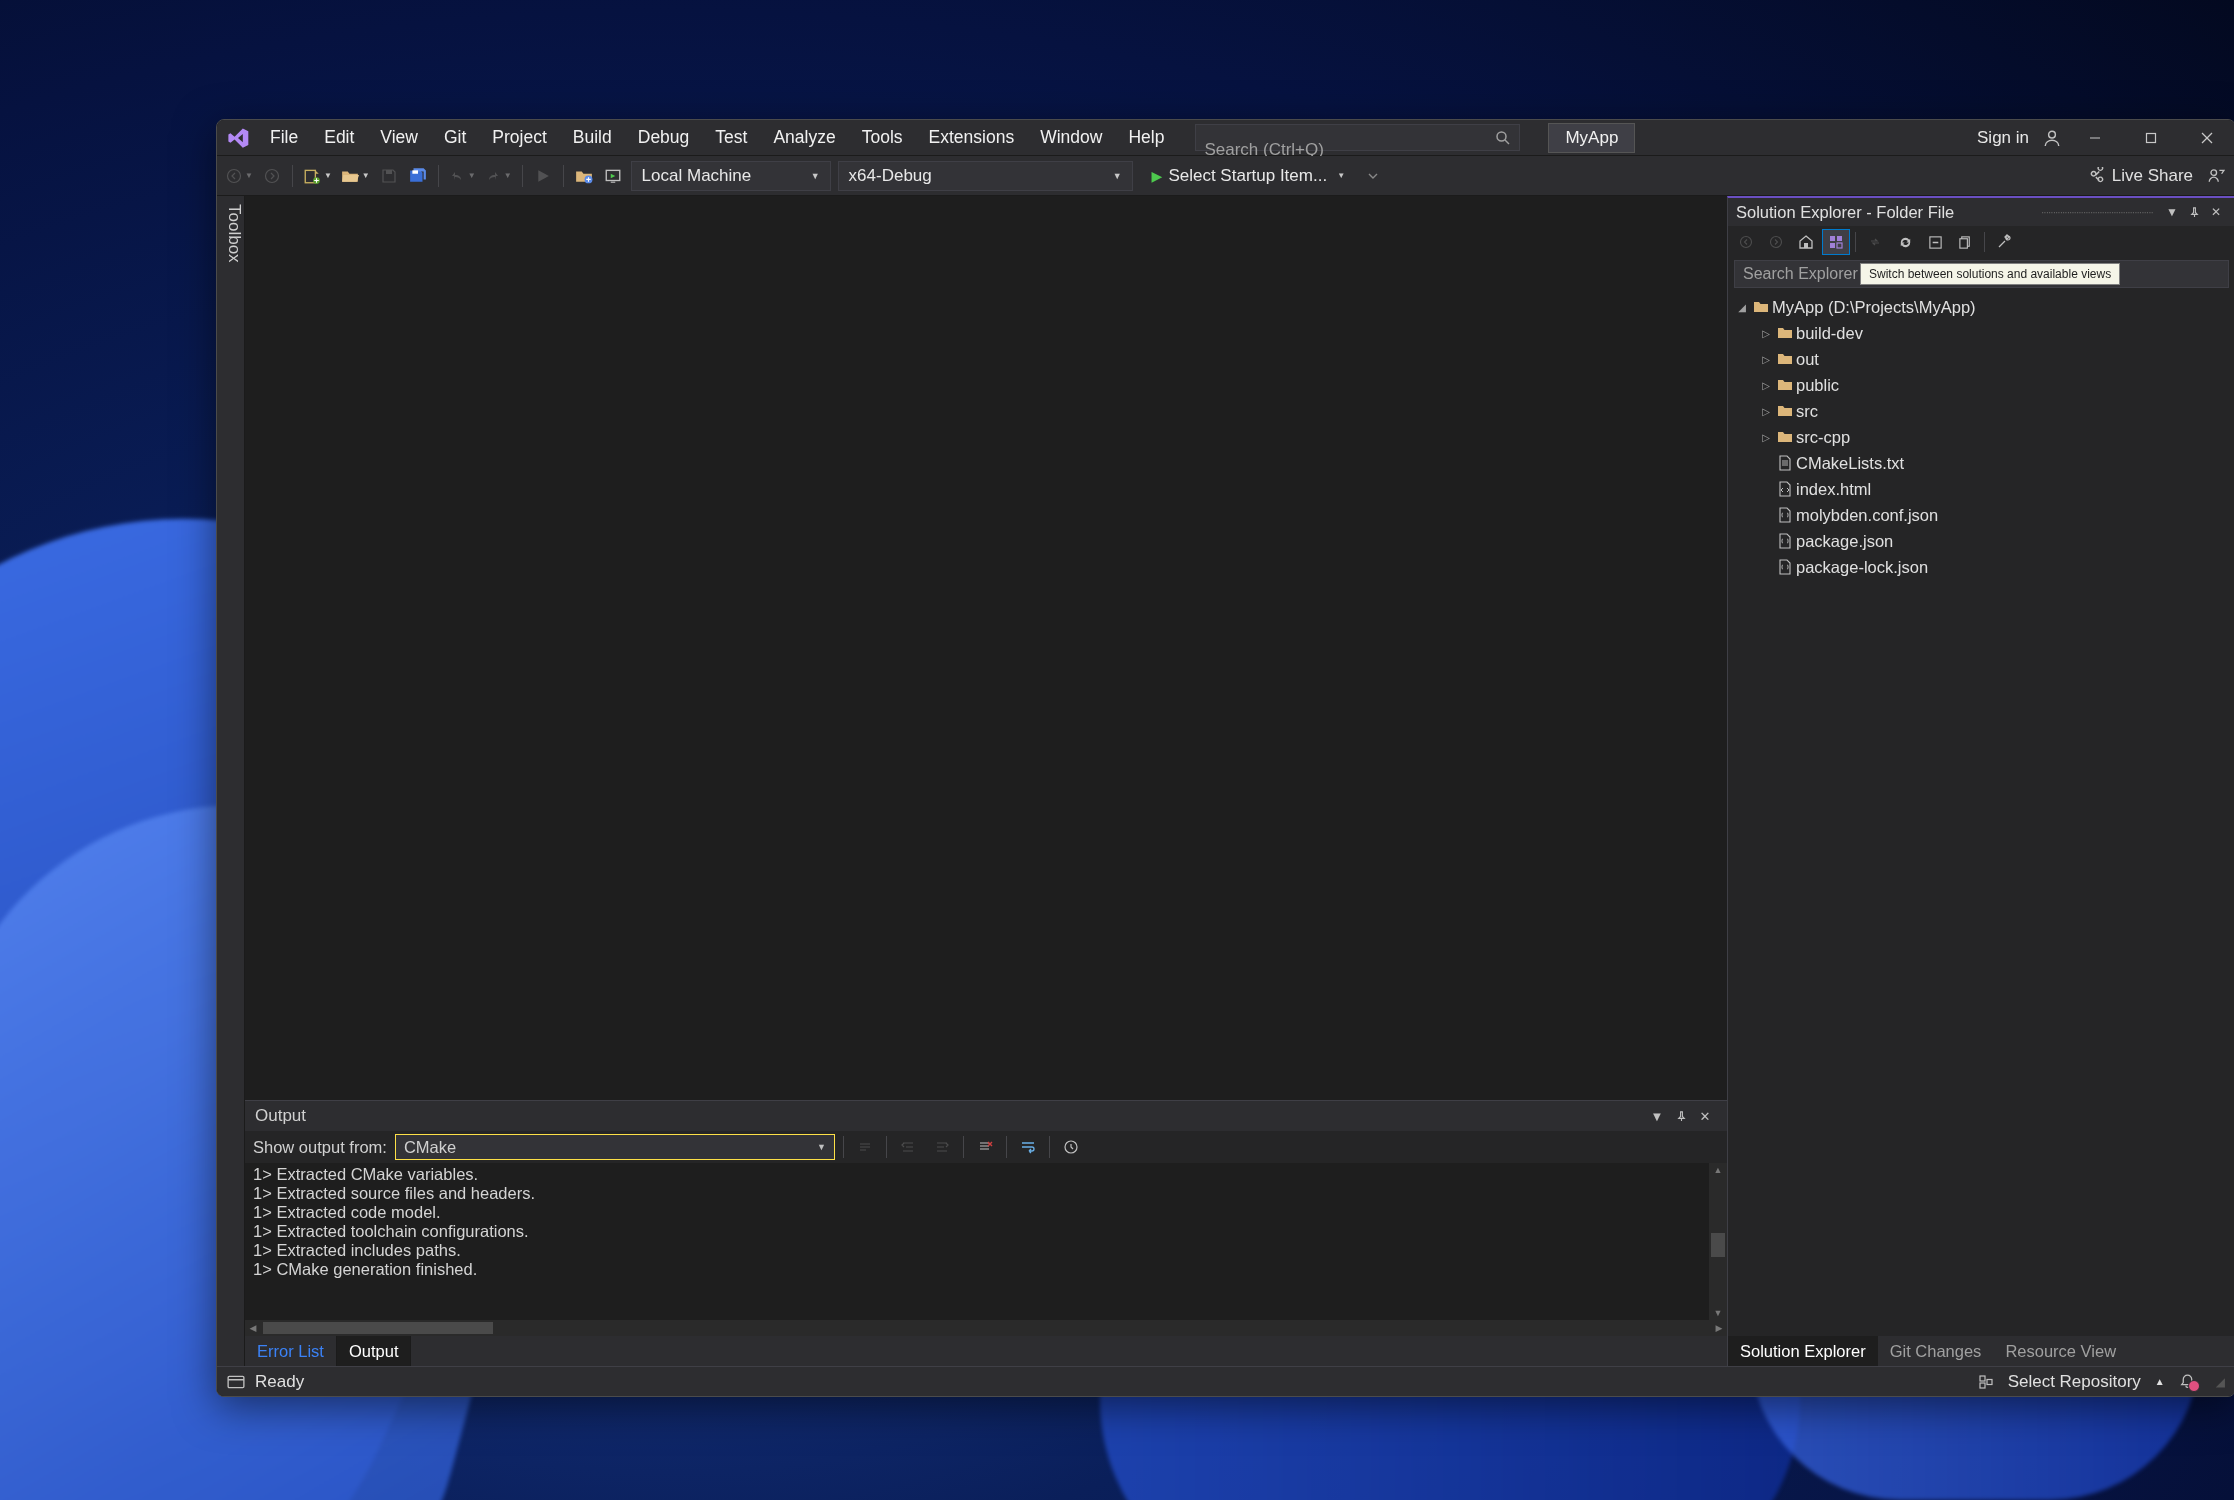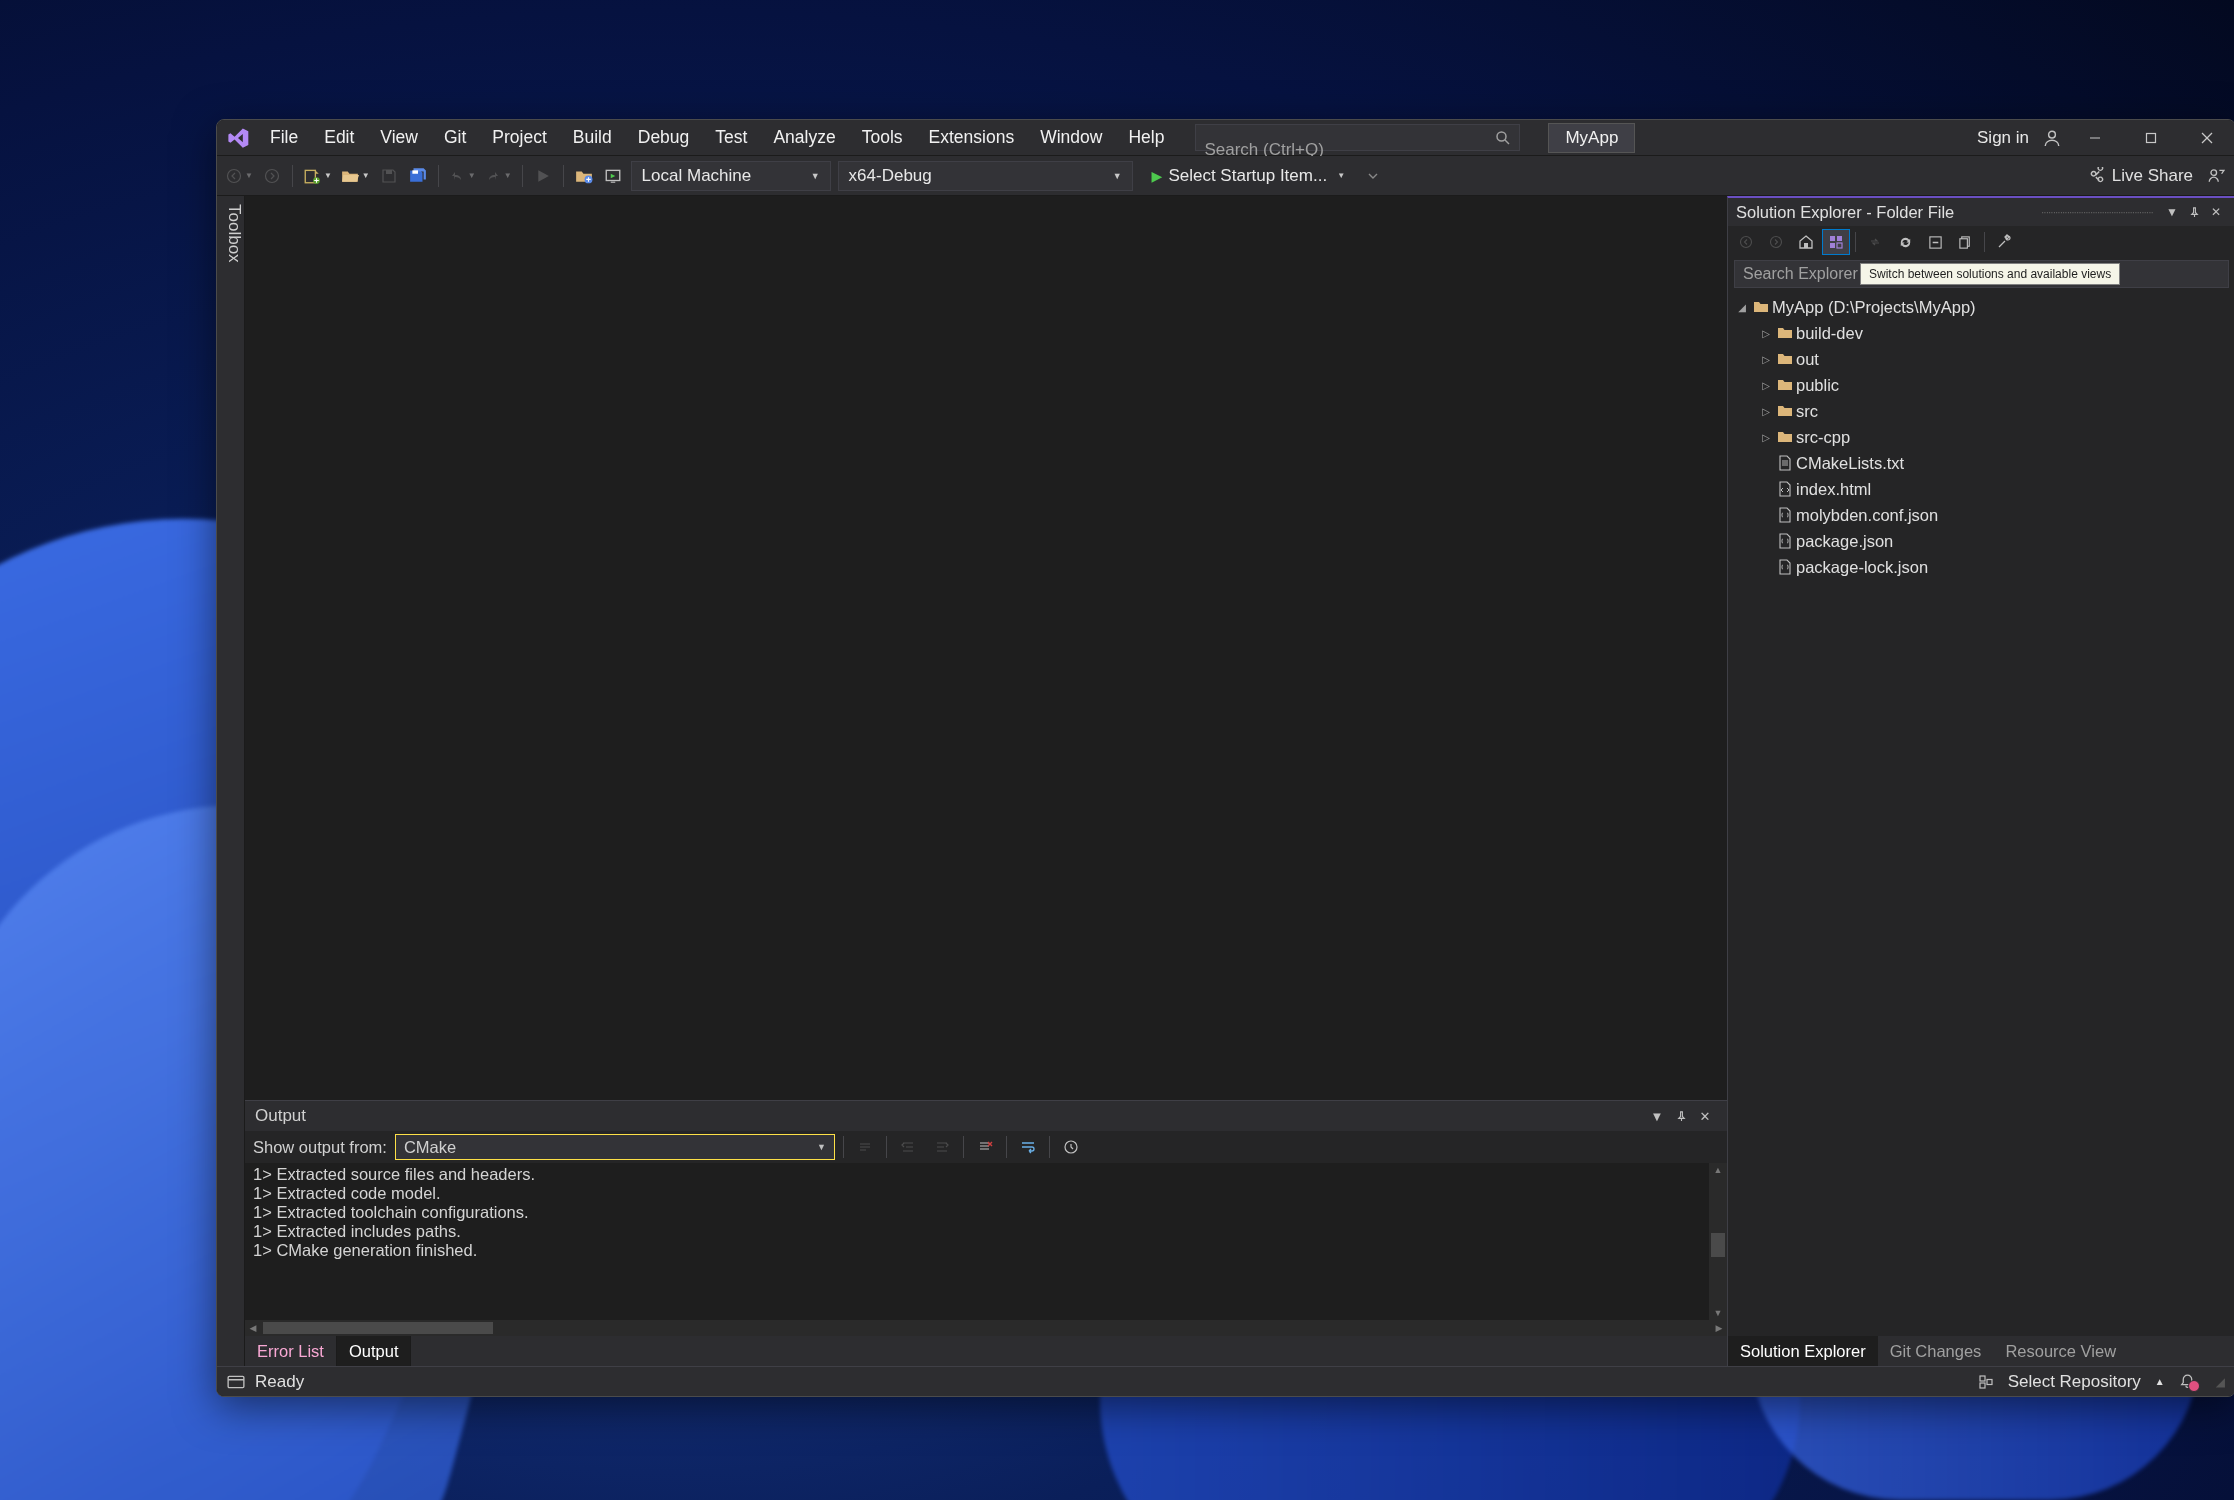--- a/index.html
+++ b/index.html
@@ -226,21 +226,21 @@
   .output-tabs {
     height: 30px;
     display: flex;
     align-items: stretch;
     background: #2d2d30;
     font-size: 16.5px;
   }
   .output-tab {
     padding: 0 12px;
     display: flex; align-items: center;
-    color: #f9a8d4;
+    color: #3b82f6;
     border-right: 1px solid #1b1b1b;
   }
   .output-tab.active { background: #1e1e1e; color: #fff; }
 
   
   .sol-explorer {
     width: 508px;
     background: #252526;
     border-left: 1px solid #3f3f46;
     display: flex;
@@ -584,21 +584,21 @@
               </svg>
             </div>
           <div class="output-sub-sep"></div>
           <div class="tool-btn">
               <svg width="16" height="16" viewBox="0 0 16 16">
                 <circle cx="8" cy="8" r="6" fill="none" stroke="#c0c0c0" stroke-width="1.2"></circle>
                 <path d="M8 5v3l2 2" stroke="#c0c0c0" stroke-width="1.2" fill="none"></path>
               </svg>
             </div>
         </div>
-        <div class="output-body"><div>1&gt; Extracted source files and headers.</div><div>1&gt; Extracted code model.</div><div>1&gt; Extracted toolchain configurations.</div><div>1&gt; Extracted includes paths.</div><div>1&gt; CMake generation finished.</div>
+        <div class="output-body"><div>1&gt; Extracted CMake variables.</div><div>1&gt; Extracted source files and headers.</div><div>1&gt; Extracted code model.</div><div>1&gt; Extracted toolchain configurations.</div><div>1&gt; Extracted includes paths.</div><div>1&gt; CMake generation finished.</div>
           <div class="output-scrollbar-v">
             <div style="position:absolute;top:2px;width:100%;text-align:center;font-size:9px;color:#787878">▲</div>
             <div class="output-scroll-thumb-v" style="top:70px;height:24px"></div>
             <div style="position:absolute;bottom:2px;width:100%;text-align:center;font-size:9px;color:#787878">▼</div>
           </div>
           <div class="output-scrollbar-h">
             <span class="output-scroll-arrow">◀</span>
             <div class="output-scroll-thumb-h" style="width:230px;margin-left:2px"></div>
             <span class="output-scroll-arrow" style="margin-left:auto">▶</span>
           </div>

